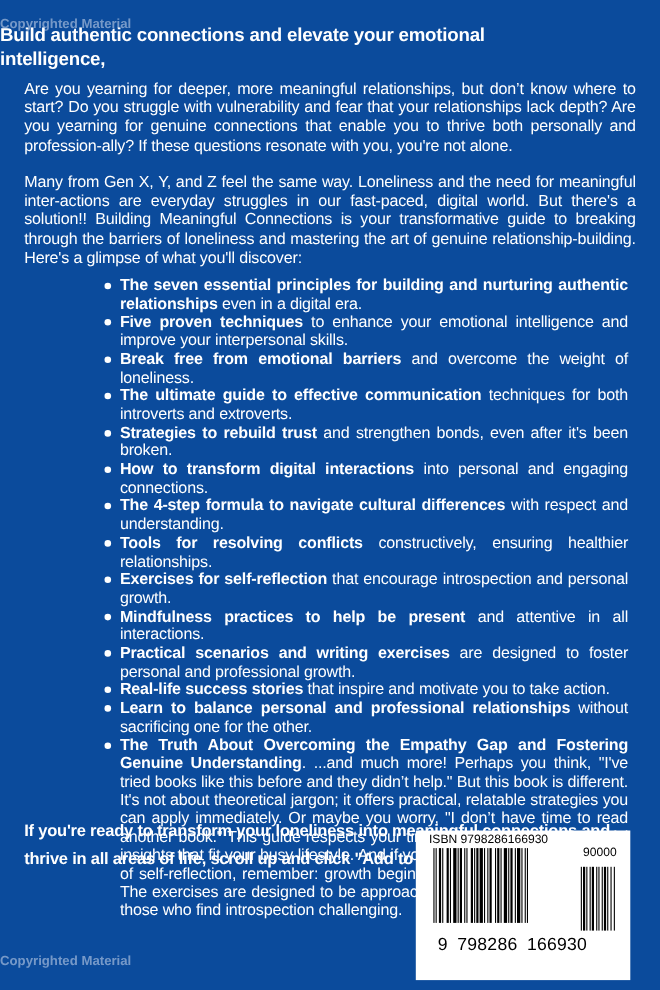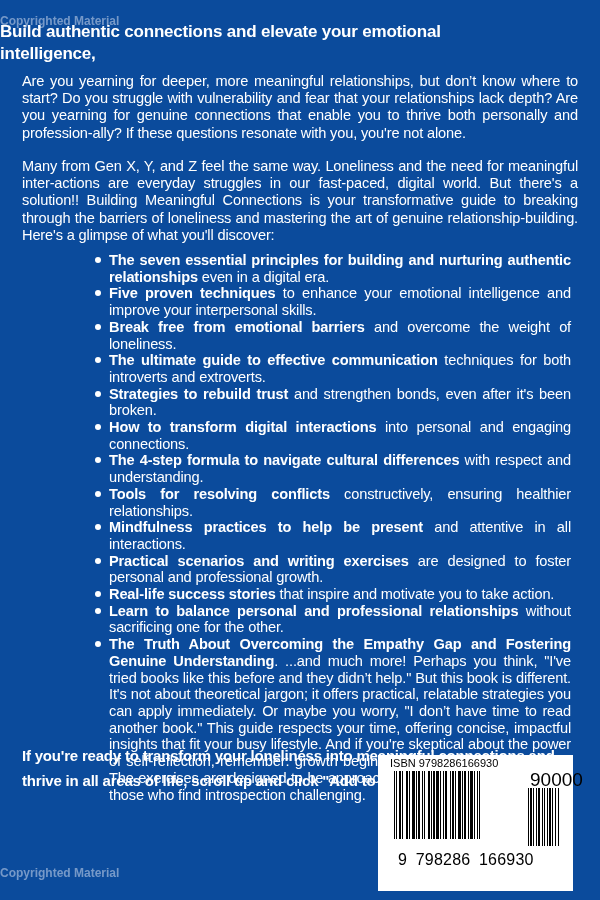--- a/index.html
+++ b/index.html
@@ -46,21 +46,21 @@
   ul.bullets li b { font-weight:bold; }
   .cta {
     position:absolute; top:743px; left:22px; width:560px;
     font-weight:bold; font-size:15px; line-height:25px; letter-spacing:-0.2px;
   }
   .barcode-box {
     position:absolute; left:378px; top:755px; width:195px; height:136px;
     background:#ffffff; color:#000;
   }
   .isbn-label { position:absolute; left:12px; top:2px; font-size:11px; }
-  .price-code { position:absolute; left:152px; top:14px; font-size:19px; }
+  .price-code { position:absolute; left:152px; top:14px; font-size:11px; }
   .bars-main { position:absolute; left:16px; top:16px; width:104px; height:68px; }
   .bars-addon { position:absolute; left:150px; top:33px; width:40px; height:58px; }
   .isbn-digits { position:absolute; left:20px; top:96px; font-size:16px; letter-spacing:0.2px; }
   .isbn-digits span { margin-right:4px; }
   .bar { position:absolute; top:0; bottom:0; background:#000; }
 </style>
 </head>
 <body>
 
 <div>
@@ -75,20 +75,21 @@
 
   <ul class="bullets">
     <li><b>The seven essential principles for building and nurturing authentic relationships</b><span> even in a digital era.</span></li>
     <li><b>Five proven techniques</b><span> to enhance your emotional intelligence and improve your interpersonal skills.</span></li>
     <li><b>Break free from emotional barriers</b><span> and overcome the weight of loneliness.</span></li>
     <li><b>The ultimate guide to effective communication</b><span> techniques for both introverts and extroverts.</span></li>
     <li><b>Strategies to rebuild trust</b><span> and strengthen bonds, even after it's been broken.</span></li>
     <li><b>How to transform digital interactions</b><span> into personal and engaging connections.</span></li>
     <li><b>The 4-step formula to navigate cultural differences</b><span> with respect and understanding.</span></li>
     <li><b>Tools for resolving conflicts</b><span> constructively, ensuring healthier relationships.</span></li>
+    <li><b>Exercises for self-reflection</b><span> that encourage introspection and personal growth.</span></li>
     <li><b>Mindfulness practices to help be present</b><span> and attentive in all interactions.</span></li>
     <li><b>Practical scenarios and writing exercises</b><span> are designed to foster personal and professional growth.</span></li>
     <li><b>Real-life success stories</b><span> that inspire and motivate you to take action.</span></li>
     <li><b>Learn to balance personal and professional relationships</b><span> without sacrificing one for the other.</span></li>
     <li><b>The Truth About Overcoming the Empathy Gap and Fostering Genuine Understanding</b><span>. ...and much more! Perhaps you think, "I've tried books like this before and they didn’t help." But this book is different. It's not about theoretical jargon; it offers practical, relatable strategies you can apply immediately. Or maybe you worry, "I don’t have time to read another book." This guide respects your time, offering concise, impactful insights that fit your busy lifestyle. And if you're skeptical about the power of self-reflection, remember: growth begins with understanding yourself. The exercises are designed to be approachable and rewarding, even for those who find introspection challenging.</span></li>
   </ul>
 
   <div class="cta">If you're ready to transform your loneliness into meaningful connections and thrive in all areas of life, scroll up and click "Add to Cart" now!</div>
 
   <div class="barcode-box">

